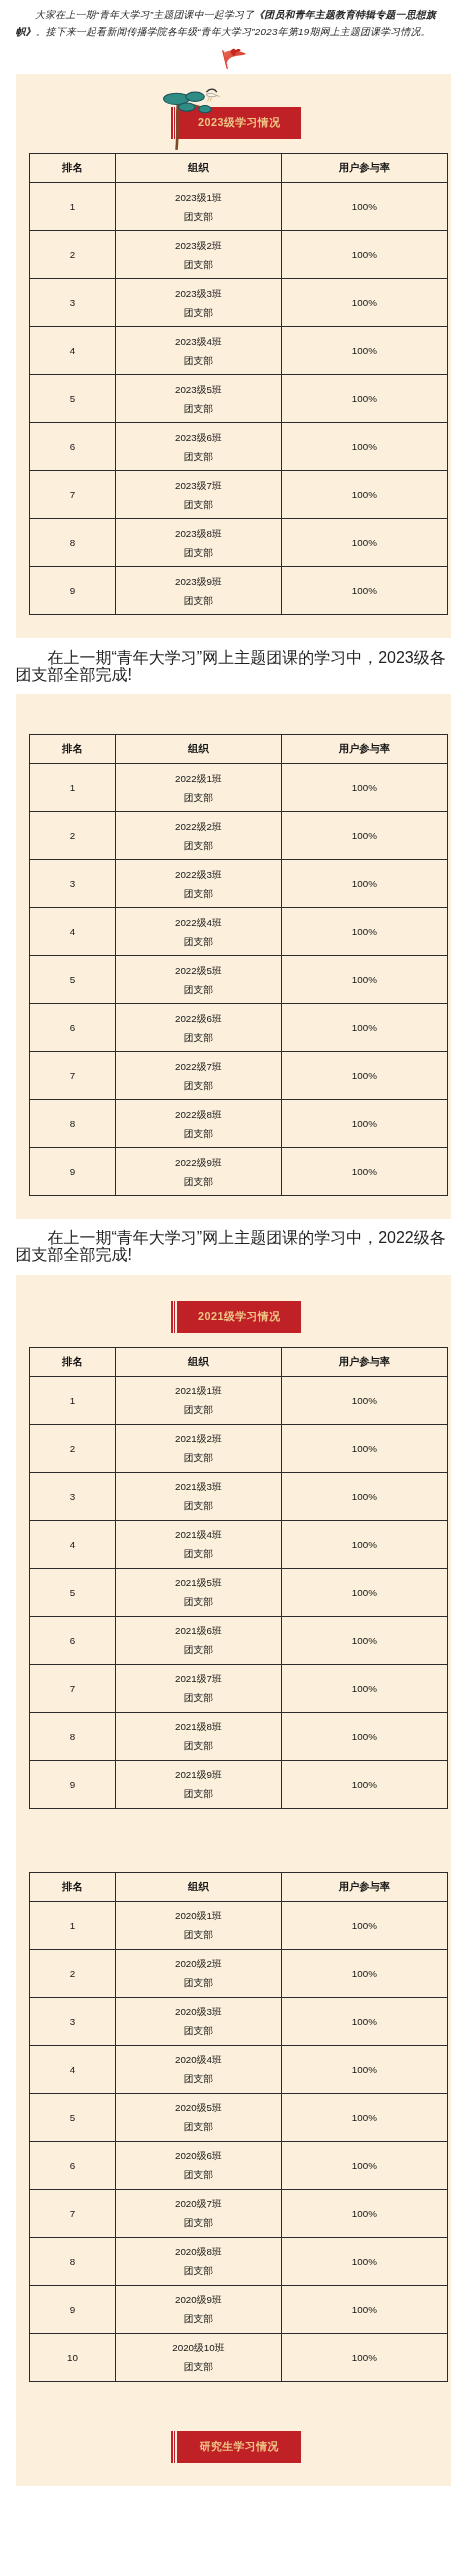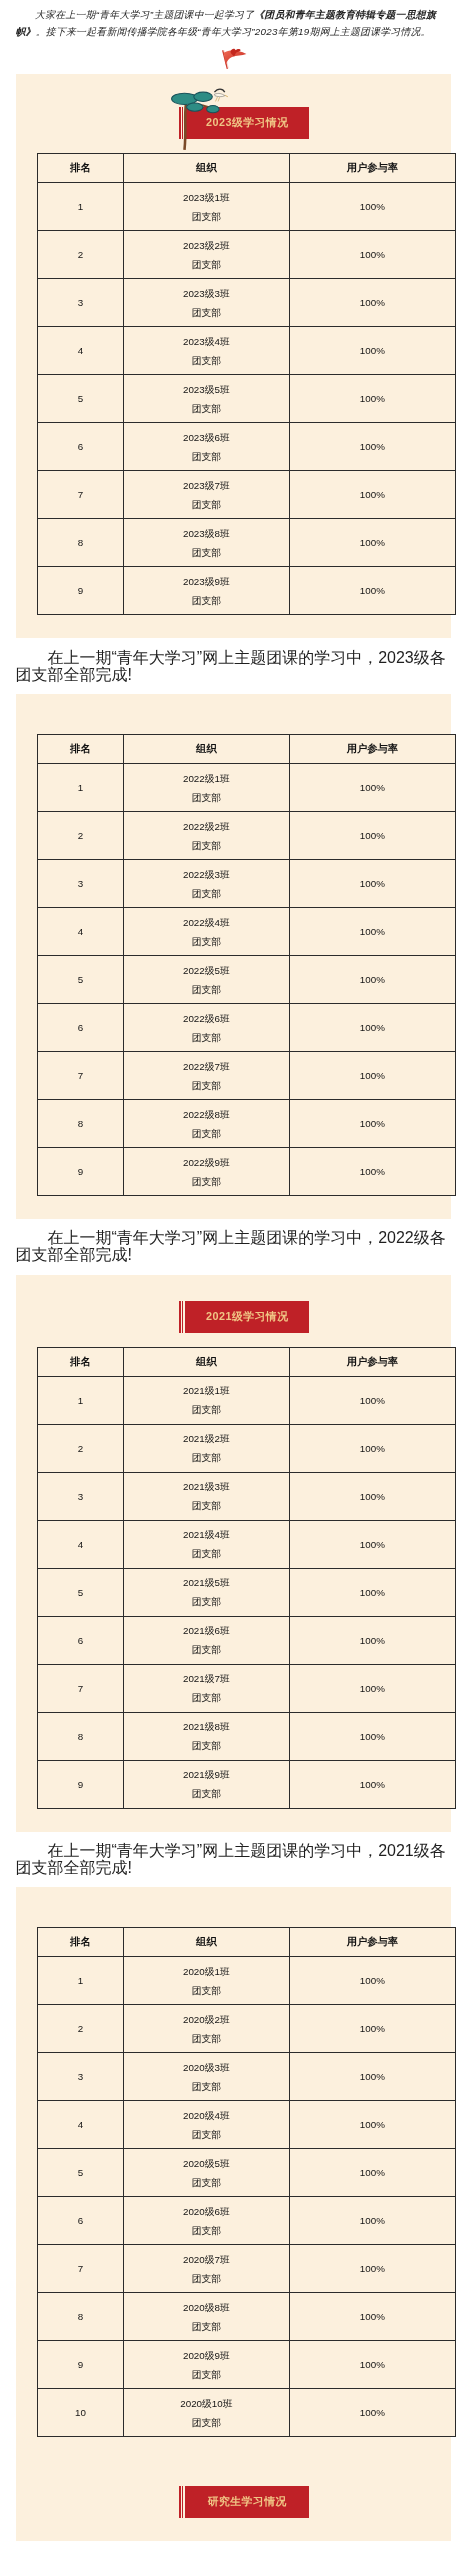--- a/index.html
+++ b/index.html
@@ -10,21 +10,21 @@
   *{box-sizing:border-box; margin:0; padding:0;}
   html,body{background:#fff;}
   body{width:466px; font-family:"Liberation Sans","DejaVu Sans",sans-serif; color:var(--text-dark);}
   .page{width:466px; min-height:2769px; background:#fff; overflow:hidden;}
 
   .intro{margin:6.2px 15.5px 0; font-size:9.8px; line-height:17px; text-indent:2em; letter-spacing:0.3px;font-style:italic;}
   .intro b{font-weight:700;}
 
   .flag-wrap{width:34px; height:24px; margin:6.2px auto 4.1px;}
 
-  .card{margin:0 15.5px; background:var(--card-bg); padding:26px 8px 23px;}
+  .card{margin:0 15.5px; background:var(--card-bg); padding:26px 0 23px;}
   .card.first{padding-top:33px;}
 
   .banner-row{position:relative; margin-left:155px; height:32px; display:flex; align-items:stretch;}
   .bar1{width:2.1px; background:var(--banner-red);}
   .bar2{width:1px; margin-left:1.5px; background:var(--banner-red);}
   .banner-box{margin-left:2.1px; width:124px; background:var(--banner-red); color:var(--banner-text);
     font-size:10.8px; font-weight:700; letter-spacing:0.5px; display:flex; align-items:center; justify-content:center;}
   .tree-svg{position:absolute; left:-9.3px; top:-19.6px; width:63px; height:63px; pointer-events:none;}
 
   table{border-collapse:collapse; table-layout:fixed; width:418px; margin:14px 0 0 13.4px; background:var(--card-bg);}
@@ -381,21 +381,20 @@
               <td>9</td>
               <td>
                 <div class="org-line">2021级9班</div>
                 <div class="org-line">团支部</div>
               </td>
               <td>100%</td>
             </tr>
           </tbody>
       </table>
     </div>
-    <p class="note">在上一期“青年大学习”网上主题团课的学习中，2021级各团支部全部完成!</p>
   </section>
 
   <section>
     <div class="card">
       <table>
         <colgroup>
             <col style="width:86px">
             <col style="width:166px">
             <col style="width:166px">
           </colgroup>

